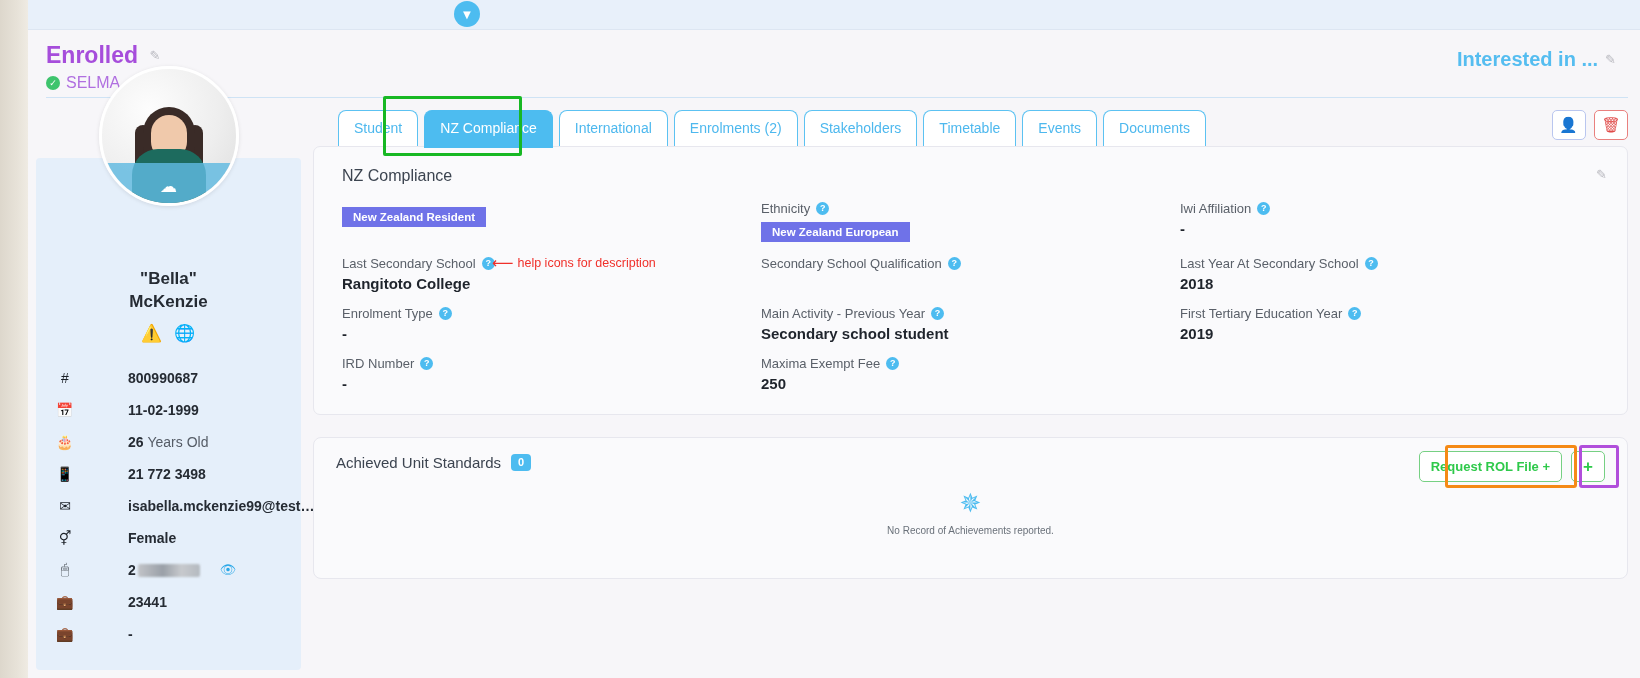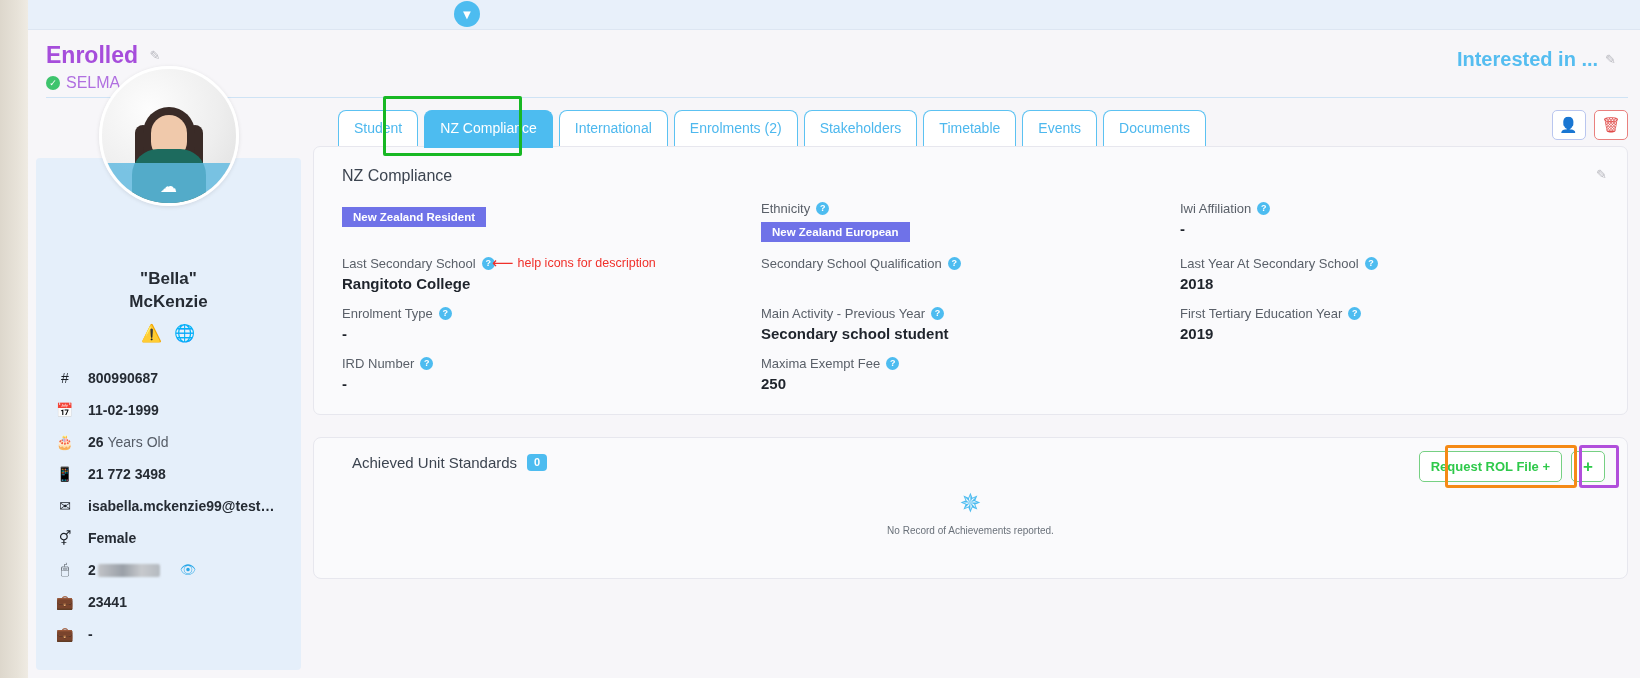--- a/index.html
+++ b/index.html
@@ -135,21 +135,21 @@
   }
   .info-list { margin-top: 18px; padding: 0 20px; }
   .info-row {
     display: flex; align-items: center; gap: 14px;
     height: 32px; font-size: 14px; color: #252b33;
   }
   .info-ico {
     width: 18px; text-align: center; font-size: 14px; color: #1b2027;
     flex: 0 0 18px;
   }
-  .info-val { font-weight: bold; white-space: nowrap; }
+  .info-val { font-weight: bold; white-space: nowrap; margin-left: 40px; }
   .info-val .muted { font-weight: normal; color: #555c66; }
   .redacted {
     display: inline-block; width: 62px; height: 13px; border-radius: 2px;
     background: linear-gradient(90deg,#c2c4c8,#9aa0a8 40%,#c7c9cd 70%,#b5bac0);
     filter: blur(1.2px); vertical-align: -2px; margin-left: 2px;
   }
   .eye-ico { color: #2aa8e8; font-size: 13px; margin-left: 6px; cursor: pointer; }
 
   
   .main { position: absolute; left: 285px; right: 12px; top: 0; bottom: 0; }
@@ -218,21 +218,21 @@
   }
   .annot-note {
     position: absolute; left: 150px; top: -1px;
     display: flex; align-items: center; gap: 6px;
     color: #f0302a; font-size: 12.5px; white-space: nowrap;
   }
   .arrow-l { font-size: 15px; line-height: 1; letter-spacing: -2px; }
 
   
   .card-achieved {
-    position: relative; margin-top: 22px; height: 142px; padding: 16px 38px; border-radius: 8px;
+    position: relative; margin-top: 22px; height: 142px; padding: 16px 22px; border-radius: 8px;
   }
   .ach-head { display: flex; align-items: center; gap: 10px; }
   .ach-title { font-size: 15px; color: #3c4450; }
   .count-badge {
     background: #4dbcf0; color: #fff; font-size: 11px; font-weight: bold;
     border-radius: 4px; padding: 3px 7px; line-height: 1;
   }
   .ach-actions {
     position: absolute; right: 22px; top: 13px; display: flex; gap: 9px;
     align-items: center;

